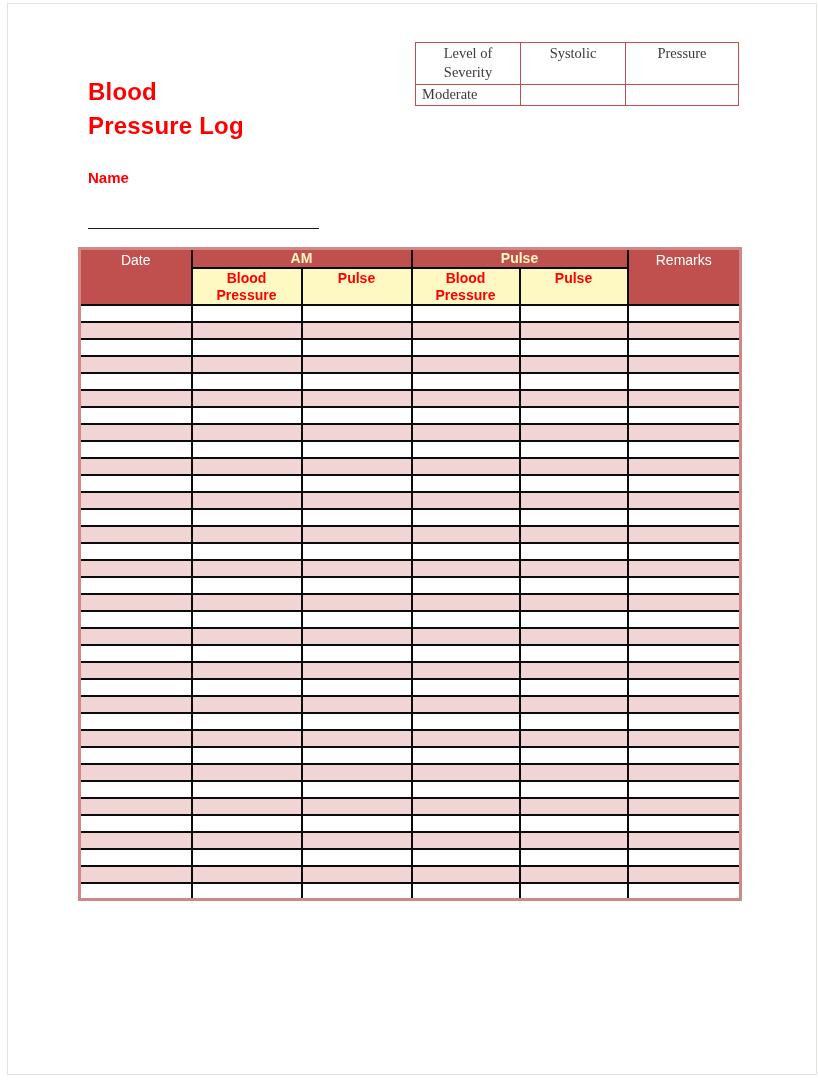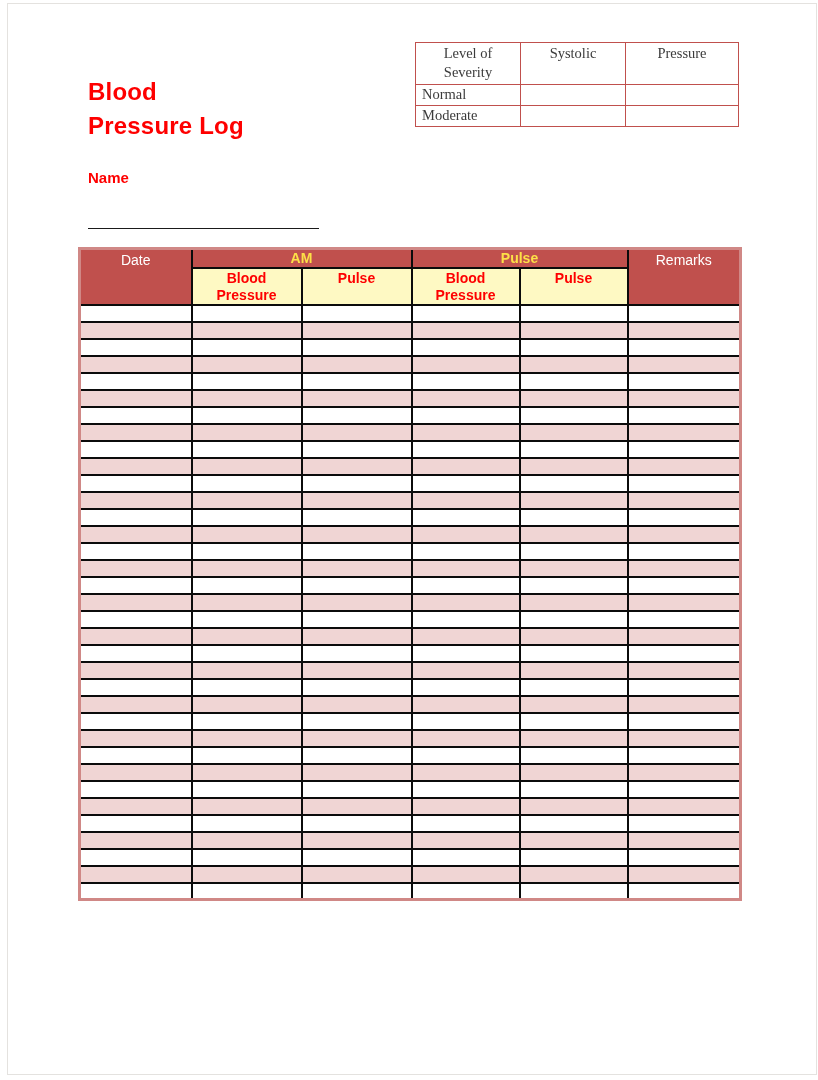--- a/index.html
+++ b/index.html
@@ -104,21 +104,21 @@
   .log-table td, .log-table th {
     border: 2px solid #0b0b0b;
     padding: 0;
   }
   .log-table {
     border: 3px solid #d08886;
   }
   .log-table thead .group-row th {
     height: 19px;
     background: #c0504d;
-    color: #fde047;
+    color: #fef9c3;
     font-size: 14px;
     font-weight: bold;
     text-align: center;
     vertical-align: middle;
   }
   .log-table thead th.span-head {
     background: #c0504d;
     color: #ffffff;
     font-size: 14px;
     font-weight: normal;
@@ -168,25 +168,20 @@
         <col style="width:113px">
     </colgroup>
     <thead>
       <tr>
         <th><span class="wrap-narrow">Level of Severity</span></th>
         <th>Systolic</th>
         <th>Pressure</th>
       </tr>
     </thead>
     <tbody>
-        <tr>
-          <td>Normal</td>
-          <td></td>
-          <td></td>
-        </tr>
         <tr>
           <td>Moderate</td>
           <td></td>
           <td></td>
         </tr>
       </tbody>
   </table>
 
   <table class="log-table">
     <colgroup>

